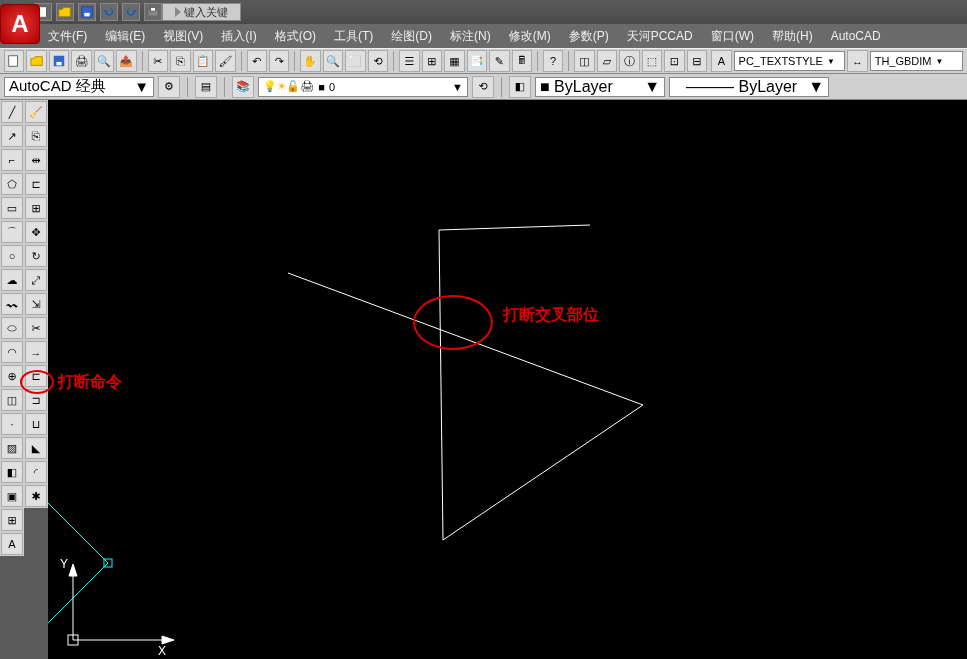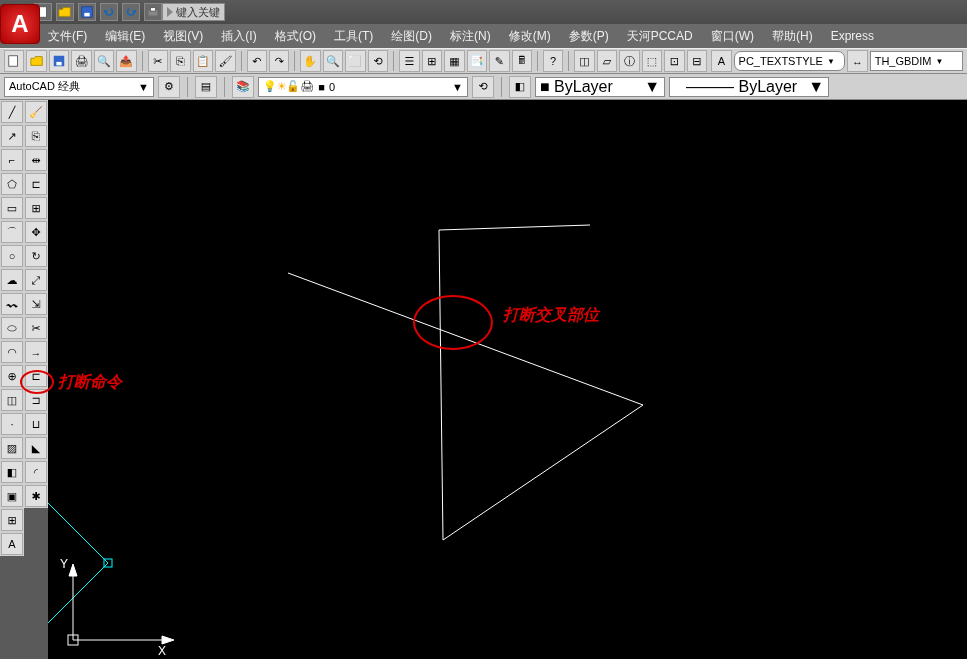--- a/index.html
+++ b/index.html
@@ -3,47 +3,47 @@
 <meta charset="utf-8">
 <style>
 * { margin: 0; padding: 0; box-sizing: border-box; font-family: "Microsoft YaHei", Arial, sans-serif; }
 body { width: 967px; height: 659px; background: #5a5a5a; overflow: hidden; font-size: 12px; }
 
 .titlebar { height: 24px; background: linear-gradient(#5a5a5a,#4a4a4a); display: flex; align-items: center; color: #fff; }
 .appicon { width: 24px; height: 20px; display:flex; align-items:center; justify-content:center; margin-left:4px;}
 .qat { display: flex; gap: 4px; margin-left: 6px; }
 .qat-btn { width: 18px; height: 18px; background: #6a6a6a; border: 1px solid #888; display:flex; align-items:center; justify-content:center; }
 .title { flex: 1; text-align: center; font-size: 12px; color:#eee; }
-.kw-btn { background:#ccc; color:#333; border:1px solid #888; display:flex; align-items:center; padding:0 4px; height:18px; margin-right:6px; font-size:11px;}
+.kw-btn { background:#ccc; color:#333; border:1px solid #888; display:flex; align-items:center; padding:0 12px; height:18px; margin-right:6px; font-size:11px;}
 .kw-play { width:0; height:0; border-left:6px solid #888; border-top:5px solid transparent; border-bottom:5px solid transparent; margin-right:3px;}
 
 .menubar { height: 24px; background: #6a6a6a; display: flex; align-items: center; padding: 0 40px 0 40px; gap: 2px; color: #eee; font-size: 12px; text-align: right; }
 .menu-item { padding: 2px 8px; cursor: pointer; white-space:nowrap;}
 
 .bigA { position:absolute; left:0; top:4px; width:40px; height:40px; background: radial-gradient(#ee3333,#aa0000); border-radius:4px; display:flex; align-items:center; justify-content:center; color:#fff; font-weight:bold; font-size:24px; z-index:10; border:1px solid #800;}
 
 .toolbar { height: 26px; background: #d0d0d0; border-top:1px solid #eee; border-bottom:1px solid #888; display: flex; align-items: center; padding: 0 4px; gap: 2px; }
 .tb-btn { width: 22px; height: 22px; background: #e0e0e0; border: 1px solid #aaa; display:flex; align-items:center; justify-content:center; font-size:11px; cursor:pointer;}
 .tb-sep { width: 1px; height: 20px; background: #999; margin: 0 3px; }
 .tb-dd { height:20px; background:#fff; border:1px solid #888; display:flex; align-items:center; padding:0 4px; font-size:11px;}
 .tb-dd .arrow { margin-left:4px; font-size:8px;}
 
 .toolbar2 { height: 26px; background: #d0d0d0; border-bottom:1px solid #888; display: flex; align-items: center; padding: 0 4px; gap: 4px; }
-.workspace-dd { width:150px; height:20px; background:#fff; border:1px solid #888; display:flex; align-items:center; padding:0 4px; font-size:11px; justify-content:space-between;}
+.workspace-dd { width:150px; height:20px; background:#fff; border:1px solid #888; display:flex; align-items:center; padding:0 4px; font-size:15px; justify-content:space-between;}
 .layer-dd { width:210px; height:20px; background:#fff; border:1px solid #888; display:flex; align-items:center; padding:0 4px; font-size:11px;}
 .prop-dd { min-width:130px; height:20px; background:#fff; border:1px solid #888; display:flex; align-items:center; padding:0 4px; font-size:16px; justify-content:space-between;}
 
 .canvas-area { position:absolute; left:48px; top:100px; right:0; bottom:0; background:#000; }
 .left-tools1 { position:absolute; left:0; top:100px; width:24px; background:#d0d0d0; display:flex; flex-direction:column;}
 .left-tools2 { position:absolute; left:24px; top:100px; width:24px; background:#d0d0d0; display:flex; flex-direction:column;}
 .vt-btn { width:22px; height:22px; margin:1px; background:#e0e0e0; border:1px solid #aaa; display:flex; align-items:center; justify-content:center; font-size:11px; cursor:pointer;}
 
 svg.canvas { width:100%; height:100%; }
 
-.anno { position:absolute; color:#d00; font-weight:bold; font-style:italic; font-size:16px;}
+.anno { position:absolute; color:#d00; font-weight:bold; font-size:16px;}
 .ellipse-anno { position:absolute; border:2px solid #d00; border-radius:50%; }
 
 .icon { width:14px; height:14px; }
 </style>
 </head>
 <body>
 
 <div class="bigA">A</div>
 
 <div class="titlebar">
@@ -95,21 +95,21 @@
   <div class="menu-item">插入(I)</div>
   <div class="menu-item">格式(O)</div>
   <div class="menu-item">工具(T)</div>
   <div class="menu-item">绘图(D)</div>
   <div class="menu-item">标注(N)</div>
   <div class="menu-item">修改(M)</div>
   <div class="menu-item">参数(P)</div>
   <div class="menu-item">天河PCCAD</div>
   <div class="menu-item">窗口(W)</div>
   <div class="menu-item">帮助(H)</div>
-  <div class="menu-item">Express</div>
+  <div class="menu-item">AutoCAD</div>
 </div>
 
 <div class="toolbar">
   <div class="tb-btn">
       <svg class="icon" viewBox="0 0 16 16">
         <rect x="2" y="2" width="10" height="12" fill="#fff" stroke="#555"></rect>
       </svg>
     </div>
   <div class="tb-btn">
       <svg class="icon" viewBox="0 0 16 16">
@@ -149,21 +149,21 @@
   <div class="tb-btn">?</div>
   <div class="tb-sep"></div>
   <div class="tb-btn">◫</div>
   <div class="tb-btn">▱</div>
   <div class="tb-btn">ⓘ</div>
   <div class="tb-btn">⬚</div>
   <div class="tb-btn">⊡</div>
   <div class="tb-btn">⊟</div>
   <div style="flex:1"></div>
   <div class="tb-btn">A</div>
-  <div class="tb-dd" style="width:120px;border-radius:7px;">
+  <div class="tb-dd" style="width:120px;">
       <span>PC_TEXTSTYLE</span>
       <span class="arrow">▼</span>
     </div>
   <div class="tb-btn">↔</div>
   <div class="tb-dd" style="width:100px;">
       <span>TH_GBDIM</span>
       <span class="arrow">▼</span>
     </div>
 </div>
 

